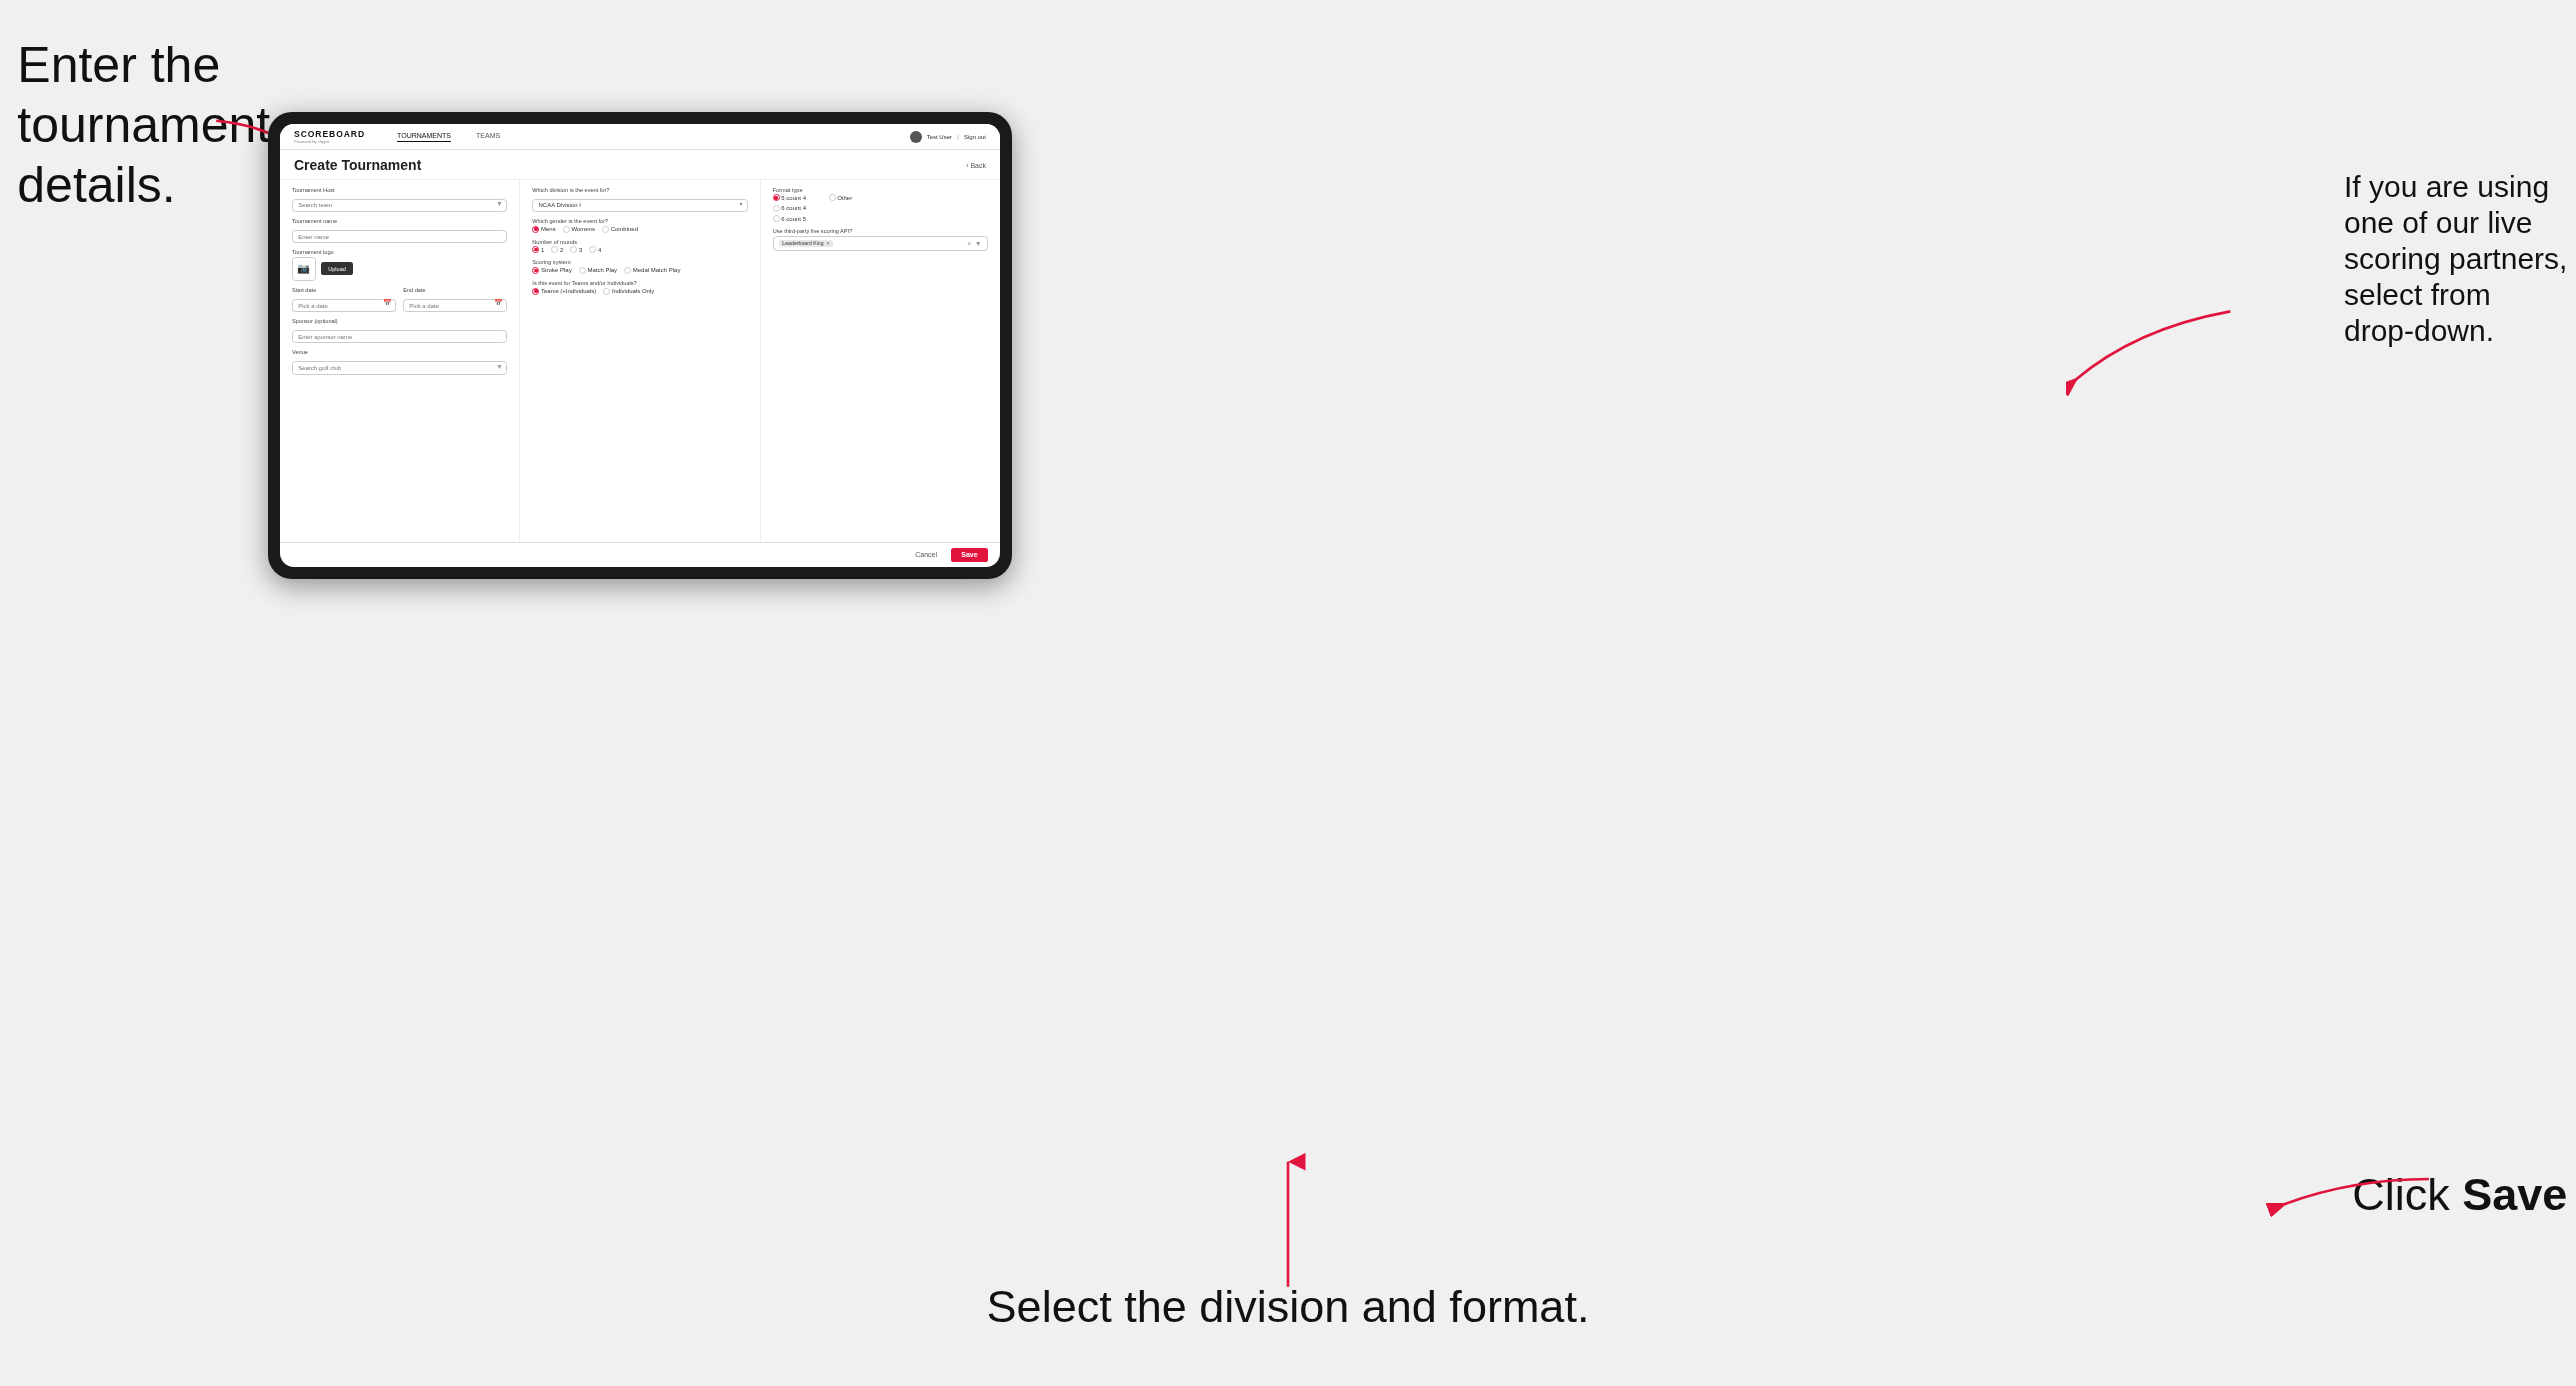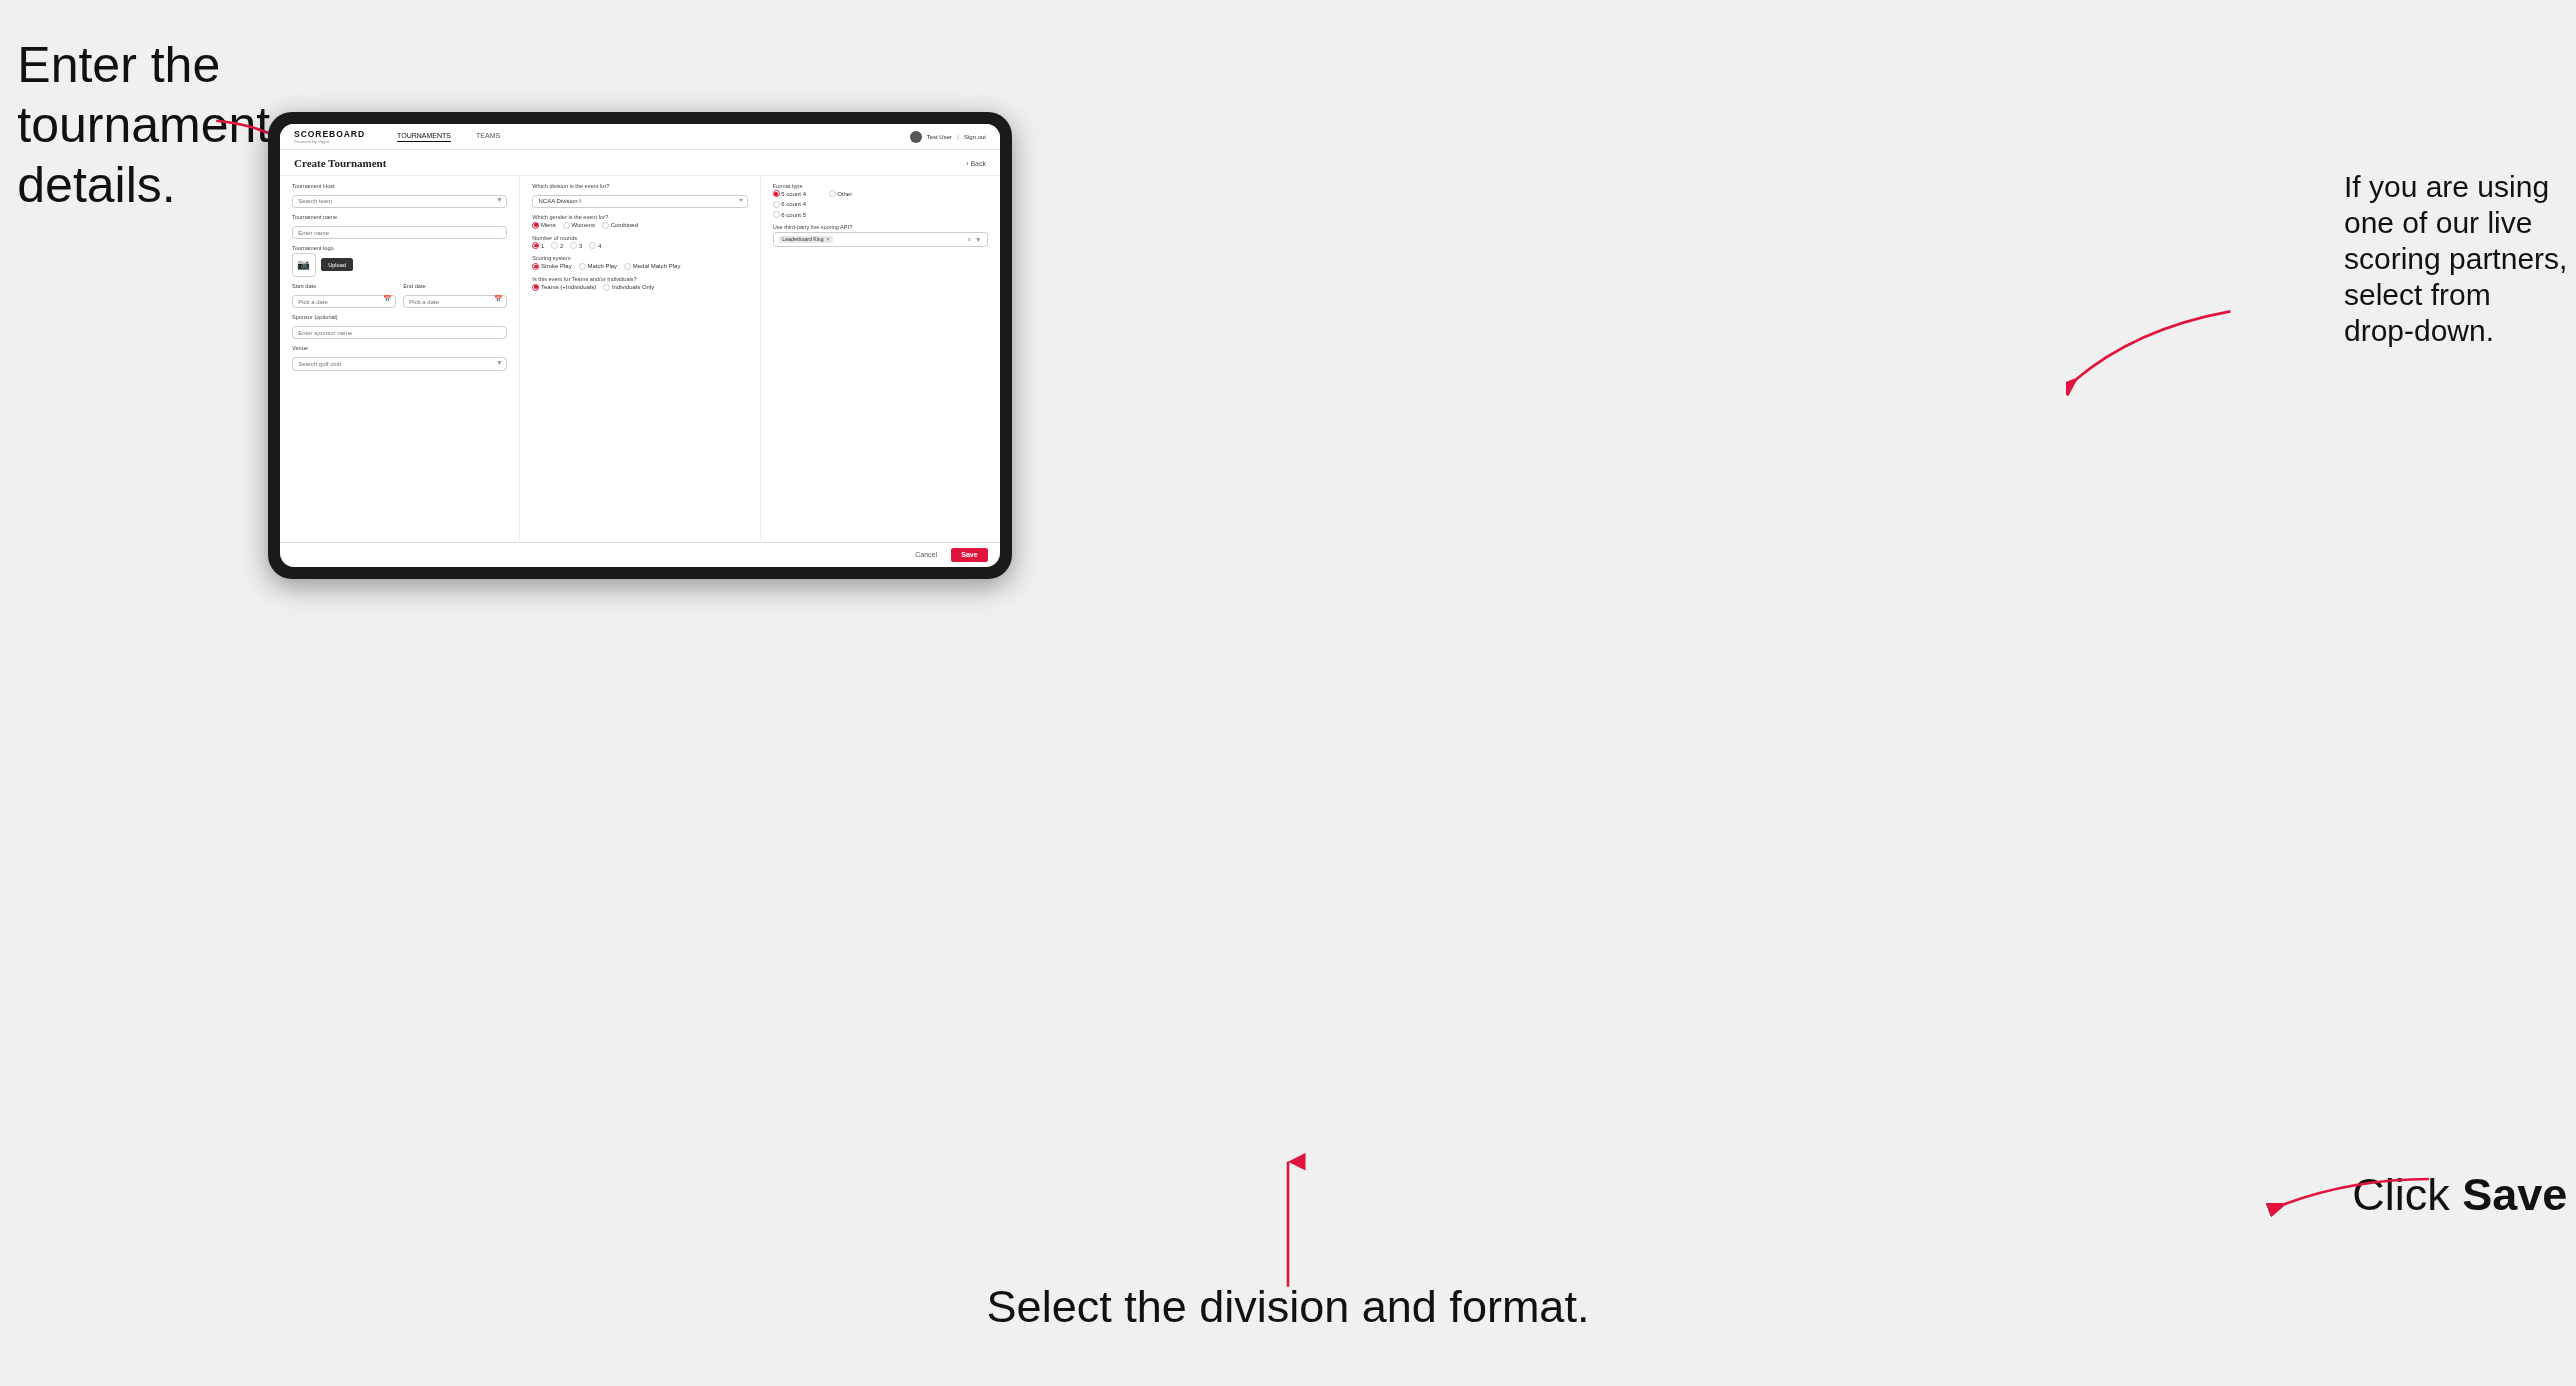--- a/index.html
+++ b/index.html
@@ -89,24 +89,23 @@
     
     .page-header {
       padding: 7px 14px 5.2px;
       display: flex;
       align-items: center;
       justify-content: space-between;
       border-bottom: 0.9px solid #eee;
       flex-shrink: 0;
     }
     .page-title {
-      font-size: 11px;
+      font-size: 14px;
       font-weight: 600;
       color: #222;
-      font-family: Liberation Serif, serif;
     }
     .back-link {
       font-size: 7px;
       color: #555;
       cursor: pointer;
     }
     .back-link::before { content: '‹ '; }
 
     
     .form-body {

